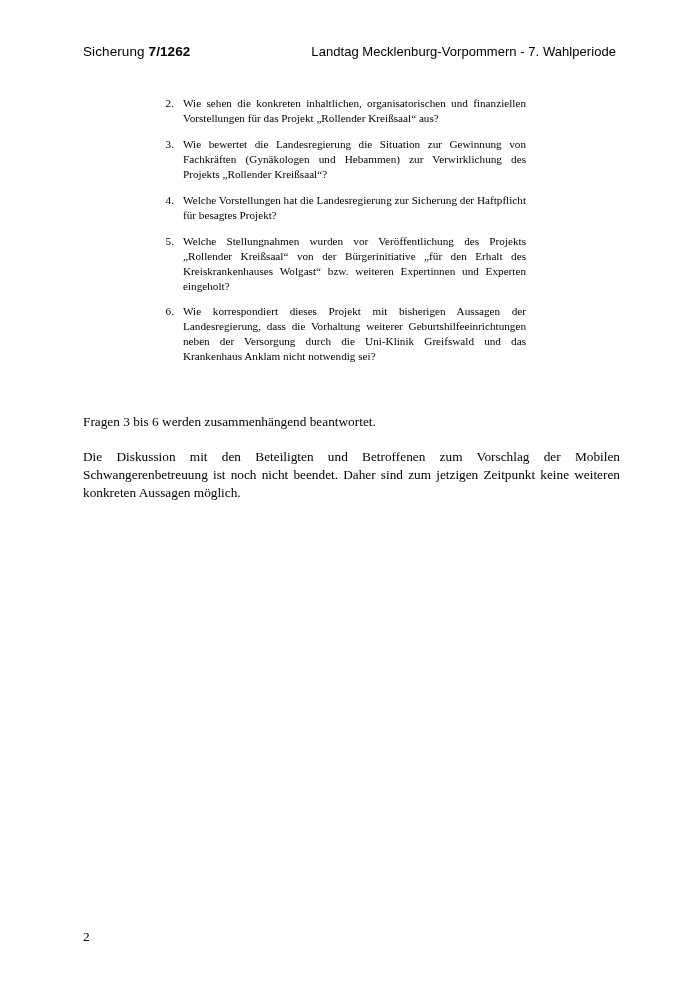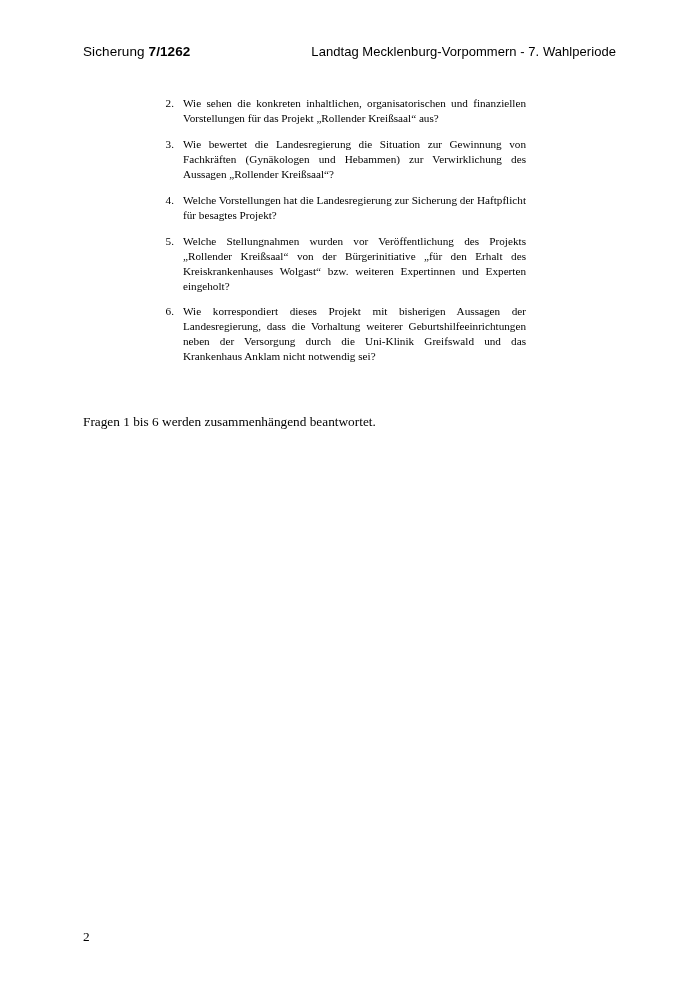--- a/index.html
+++ b/index.html
@@ -129,39 +129,40 @@
 
   <div class="question-list">
 
     <div class="question-item">
       <div class="q-num">2.</div>
       <div class="q-text">Wie sehen die konkreten inhaltlichen, organisatorischen und finanziellen Vorstellungen für das Projekt „Rollender Kreißsaal“ aus?</div>
     </div>
 
     <div class="question-item">
       <div class="q-num">3.</div>
-      <div class="q-text">Wie bewertet die Landesregierung die Situation zur Gewinnung von Fachkräften (Gynäkologen und Hebammen) zur Verwirklichung des Aussagen „Rollender Kreißsaal“?</div>
+      <div class="q-text">Wie bewertet die Landesregierung die Situation zur Gewinnung von Fachkräften (Gynäkologen und Hebammen) zur Verwirklichung des Projekts „Rollender Kreißsaal“?</div>
     </div>
 
     <div class="question-item">
       <div class="q-num">4.</div>
       <div class="q-text">Welche Vorstellungen hat die Landesregierung zur Sicherung der Haftpflicht für besagtes Projekt?</div>
     </div>
 
     <div class="question-item">
       <div class="q-num">5.</div>
       <div class="q-text">Welche Stellungnahmen wurden vor Veröffentlichung des Projekts „Rollender Kreißsaal“ von der Bürgerinitiative „für den Erhalt des Kreiskrankenhauses Wolgast“ bzw. weiteren Expertinnen und Experten eingeholt?</div>
     </div>
 
     <div class="question-item">
       <div class="q-num">6.</div>
       <div class="q-text">Wie korrespondiert dieses Projekt mit bisherigen Aussagen der Landesregierung, dass die Vorhaltung weiterer Geburtshilfeeinrichtungen neben der Versorgung durch die Uni-Klinik Greifswald und das Krankenhaus Anklam nicht notwendig sei?</div>
     </div>
 
   </div>
 
   <div class="body-block">
-    <p class="body-para">Fragen 1 bis 6 werden zusammenhängend beantwortet.</p>
+    <p class="body-para">Fragen 3 bis 6 werden zusammenhängend beantwortet.</p>
+    <p class="body-para">Die Diskussion mit den Beteiligten und Betroffenen zum Vorschlag der Mobilen Schwangerenbetreuung ist noch nicht beendet. Daher sind zum jetzigen Zeitpunkt keine weiteren konkreten Aussagen möglich.</p>
   </div>
 
   <div class="footer">2</div>
 
 </div>
 
 </body></html>

